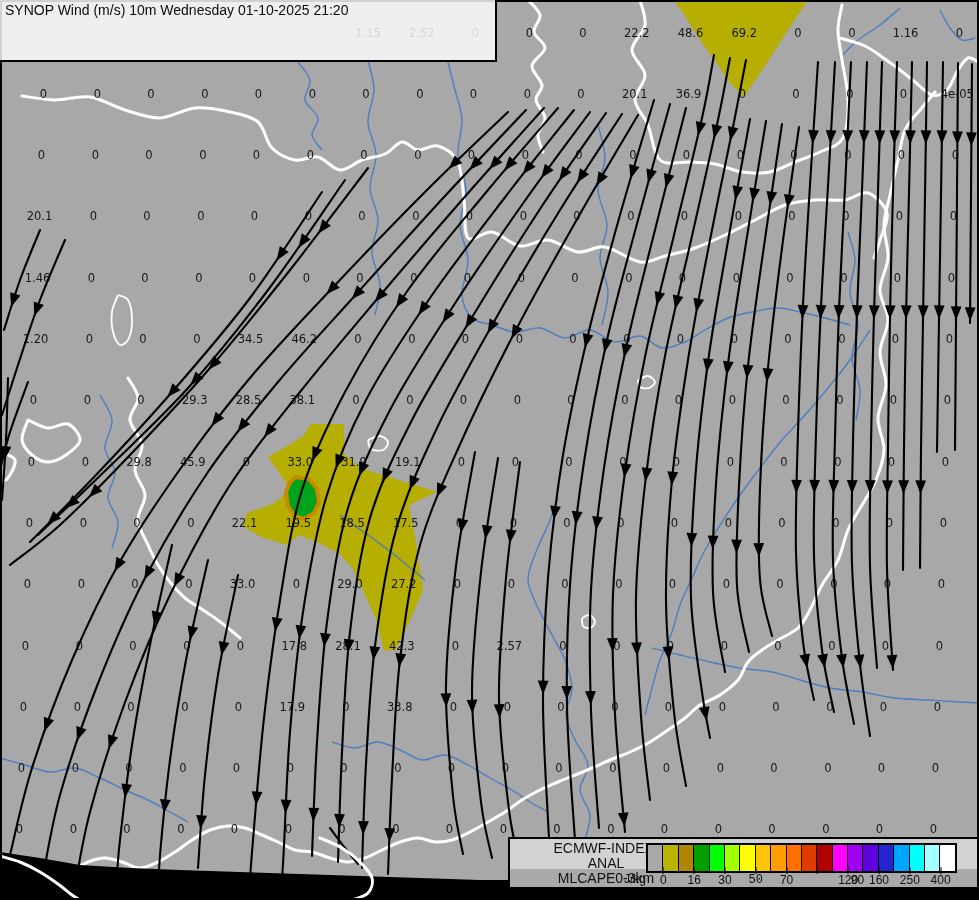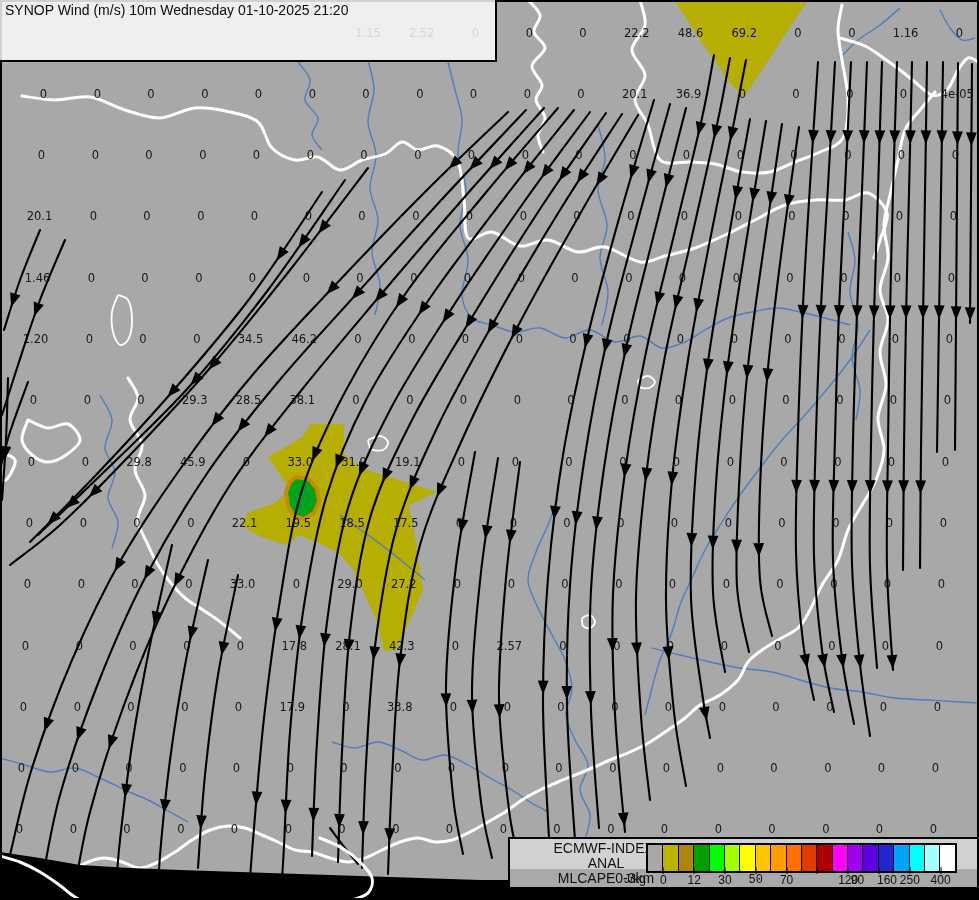--- a/index.html
+++ b/index.html
@@ -529,31 +529,31 @@
         <div class="sw" style="background: rgb(96, 0, 224);"></div>
         <div class="sw" style="background: rgb(36, 36, 208);"></div>
         <div class="sw" style="background: rgb(0, 164, 255);"></div>
         <div class="sw" style="background: rgb(0, 255, 255);"></div>
         <div class="sw" style="background: rgb(164, 255, 255);"></div>
         <div class="sw" style="background: rgb(255, 255, 255);"></div>
       </div>
   <div class="tickline" style="left: 153.4px;"></div>
       <div class="tick" style="left: 153.4px;">0</div>
       <div class="tickline" style="left: 184.2px;"></div>
-      <div class="tick" style="left: 184.2px;">12</div>
+      <div class="tick" style="left: 184.2px;">16</div>
       <div class="tickline" style="left: 215px;"></div>
       <div class="tick" style="left: 215px; text-align: right;">30</div>
       <div class="tickline" style="left: 245.8px;"></div>
       <div class="tick" style="left: 245.8px; font-family: Liberation Mono, monospace;">50</div>
       <div class="tickline" style="left: 276.6px;"></div>
       <div class="tick" style="left: 276.6px;">70</div>
       <div class="tickline" style="left: 307.4px;"></div>
       <div class="tick" style="left: 307.4px; margin-left: 40px;">90</div>
       <div class="tickline" style="left: 338.2px;"></div>
       <div class="tick" style="left: 338.2px;">120</div>
       <div class="tickline" style="left: 369px;"></div>
-      <div class="tick" style="left: 369px; margin-left: 8px;">160</div>
+      <div class="tick" style="left: 369px;">160</div>
       <div class="tickline" style="left: 399.8px;"></div>
       <div class="tick" style="left: 399.8px;">250</div>
       <div class="tickline" style="left: 430.6px;"></div>
       <div class="tick" style="left: 430.6px;">400</div>
     </div>
 </div>
 
 </body></html>

